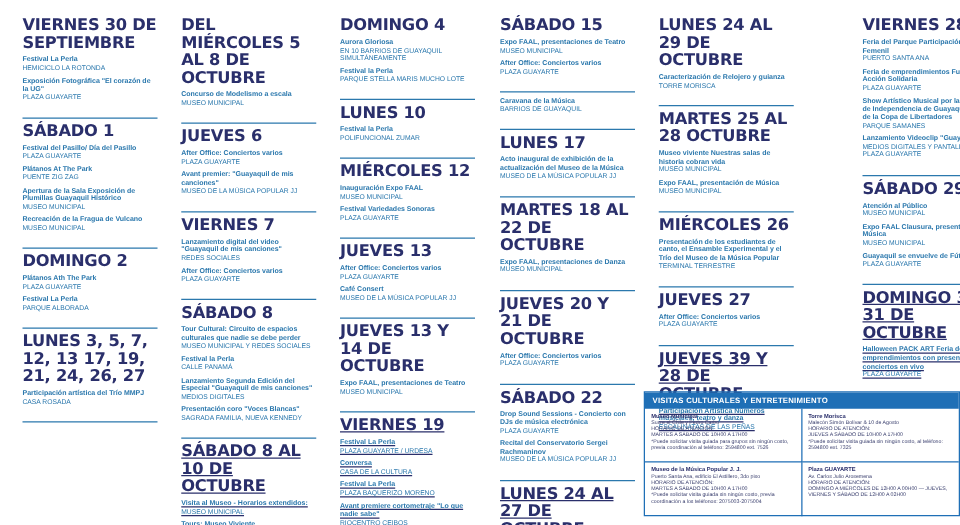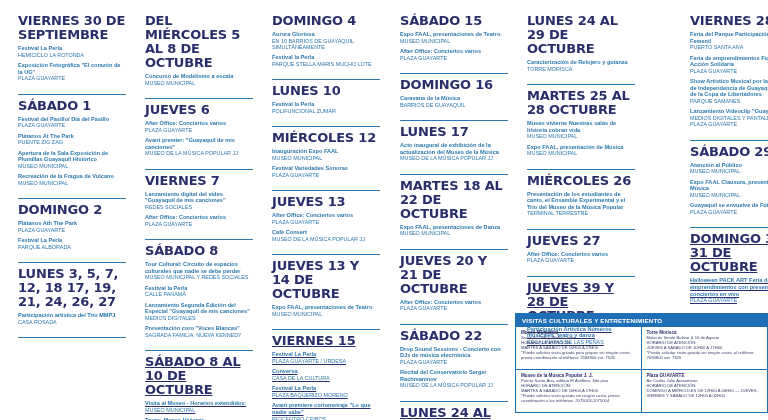--- a/index.html
+++ b/index.html
@@ -105,21 +105,21 @@
         <div class="ev">
           <div class="ev-name">Plátanos Ath The Park</div>
           <div class="ev-place">Plaza Guayarte</div>
         </div>
         <div class="ev">
           <div class="ev-name">Festival La Perla</div>
           <div class="ev-place">Parque Alborada</div>
         </div>
       </div>
       <div class="day">
-        <div class="day-title">LUNES 3, 5, 7, 12, 18 17, 19, 21, 24, 26, 27</div>
+        <div class="day-title">LUNES 3, 5, 7, 12, 13 17, 19, 21, 24, 26, 27</div>
         <div class="ev">
           <div class="ev-name">Participación artística del Trío MMPJ</div>
           <div class="ev-place">Casa Rosada</div>
         </div>
       </div>
     </div>
     <div class="col" style="left: 145px; width: 108px; top: 14px;">
       <div class="day">
         <div class="day-title">DEL MIÉRCOLES 5 AL 8 DE OCTUBRE</div>
         <div class="ev">
@@ -225,21 +225,21 @@
         </div>
       </div>
       <div class="day">
         <div class="day-title">JUEVES 13 Y 14 DE OCTUBRE</div>
         <div class="ev">
           <div class="ev-name">Expo FAAL, presentaciones de Teatro</div>
           <div class="ev-place">Museo Municipal</div>
         </div>
       </div>
       <div class="day nobar">
-        <div class="day-title">VIERNES 15</div>
+        <div class="day-title">VIERNES 19</div>
         <div class="ev">
           <div class="ev-name">Festival La Perla</div>
           <div class="ev-place">Plaza Guayarte / Urdesa</div>
         </div>
         <div class="ev">
           <div class="ev-name">Conversa</div>
           <div class="ev-place">Casa de la Cultura</div>
         </div>
         <div class="ev">
           <div class="ev-name">Festival La Perla</div>
@@ -257,21 +257,20 @@
         <div class="ev">
           <div class="ev-name">Expo FAAL, presentaciones de Teatro</div>
           <div class="ev-place">Museo Municipal</div>
         </div>
         <div class="ev">
           <div class="ev-name">After Office: Conciertos varios</div>
           <div class="ev-place">Plaza Guayarte</div>
         </div>
       </div>
       <div class="day">
-        <div class="day-title">DOMINGO 16</div>
         <div class="ev">
           <div class="ev-name">Caravana de la Música</div>
           <div class="ev-place">Barrios de Guayaquil</div>
         </div>
       </div>
       <div class="day">
         <div class="day-title">LUNES 17</div>
         <div class="ev">
           <div class="ev-name">Acto inaugural de exhibición de la actualización del Museo de la Música</div>
           <div class="ev-place">Museo de la Música Popular JJ</div>

